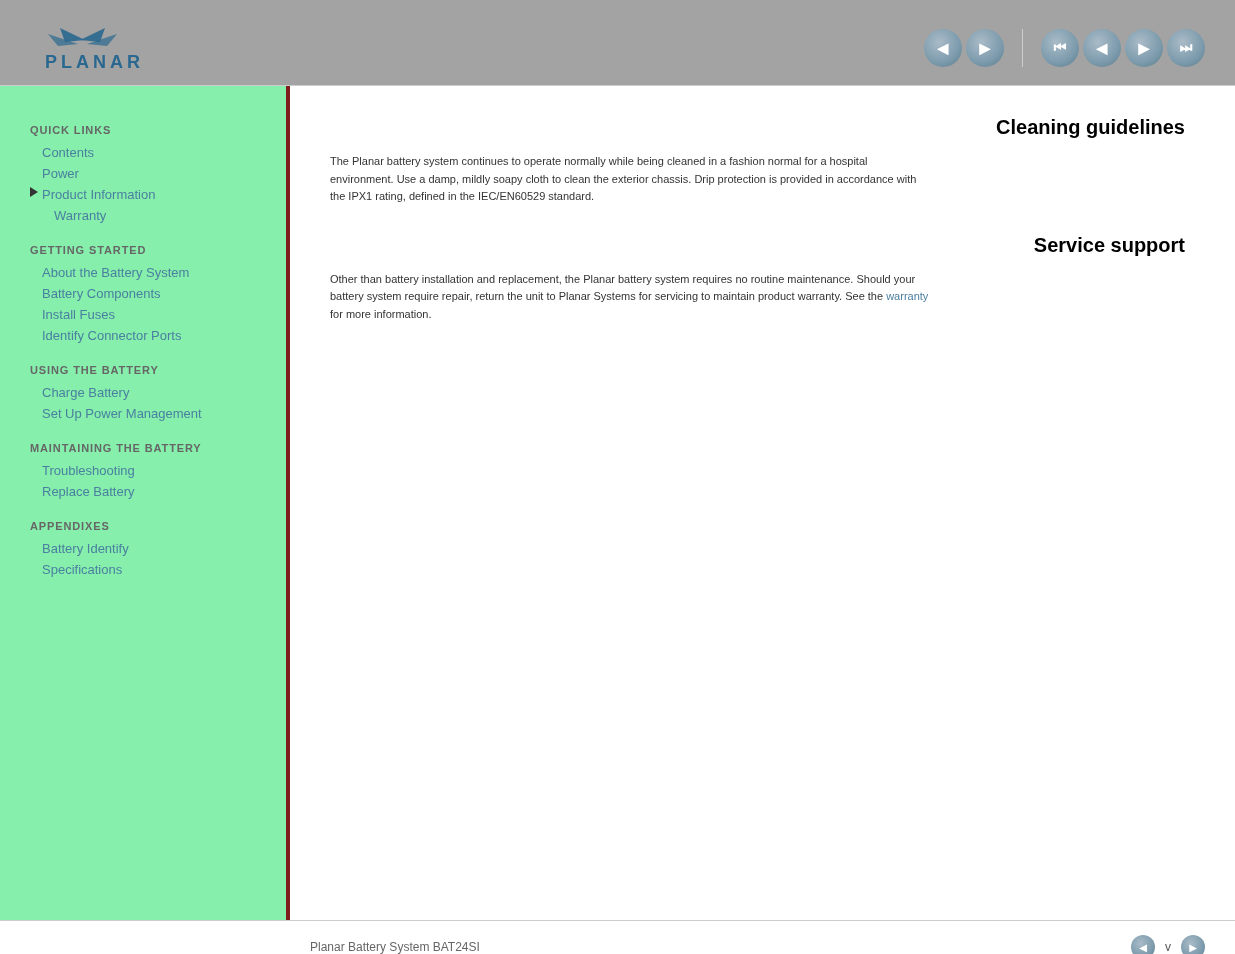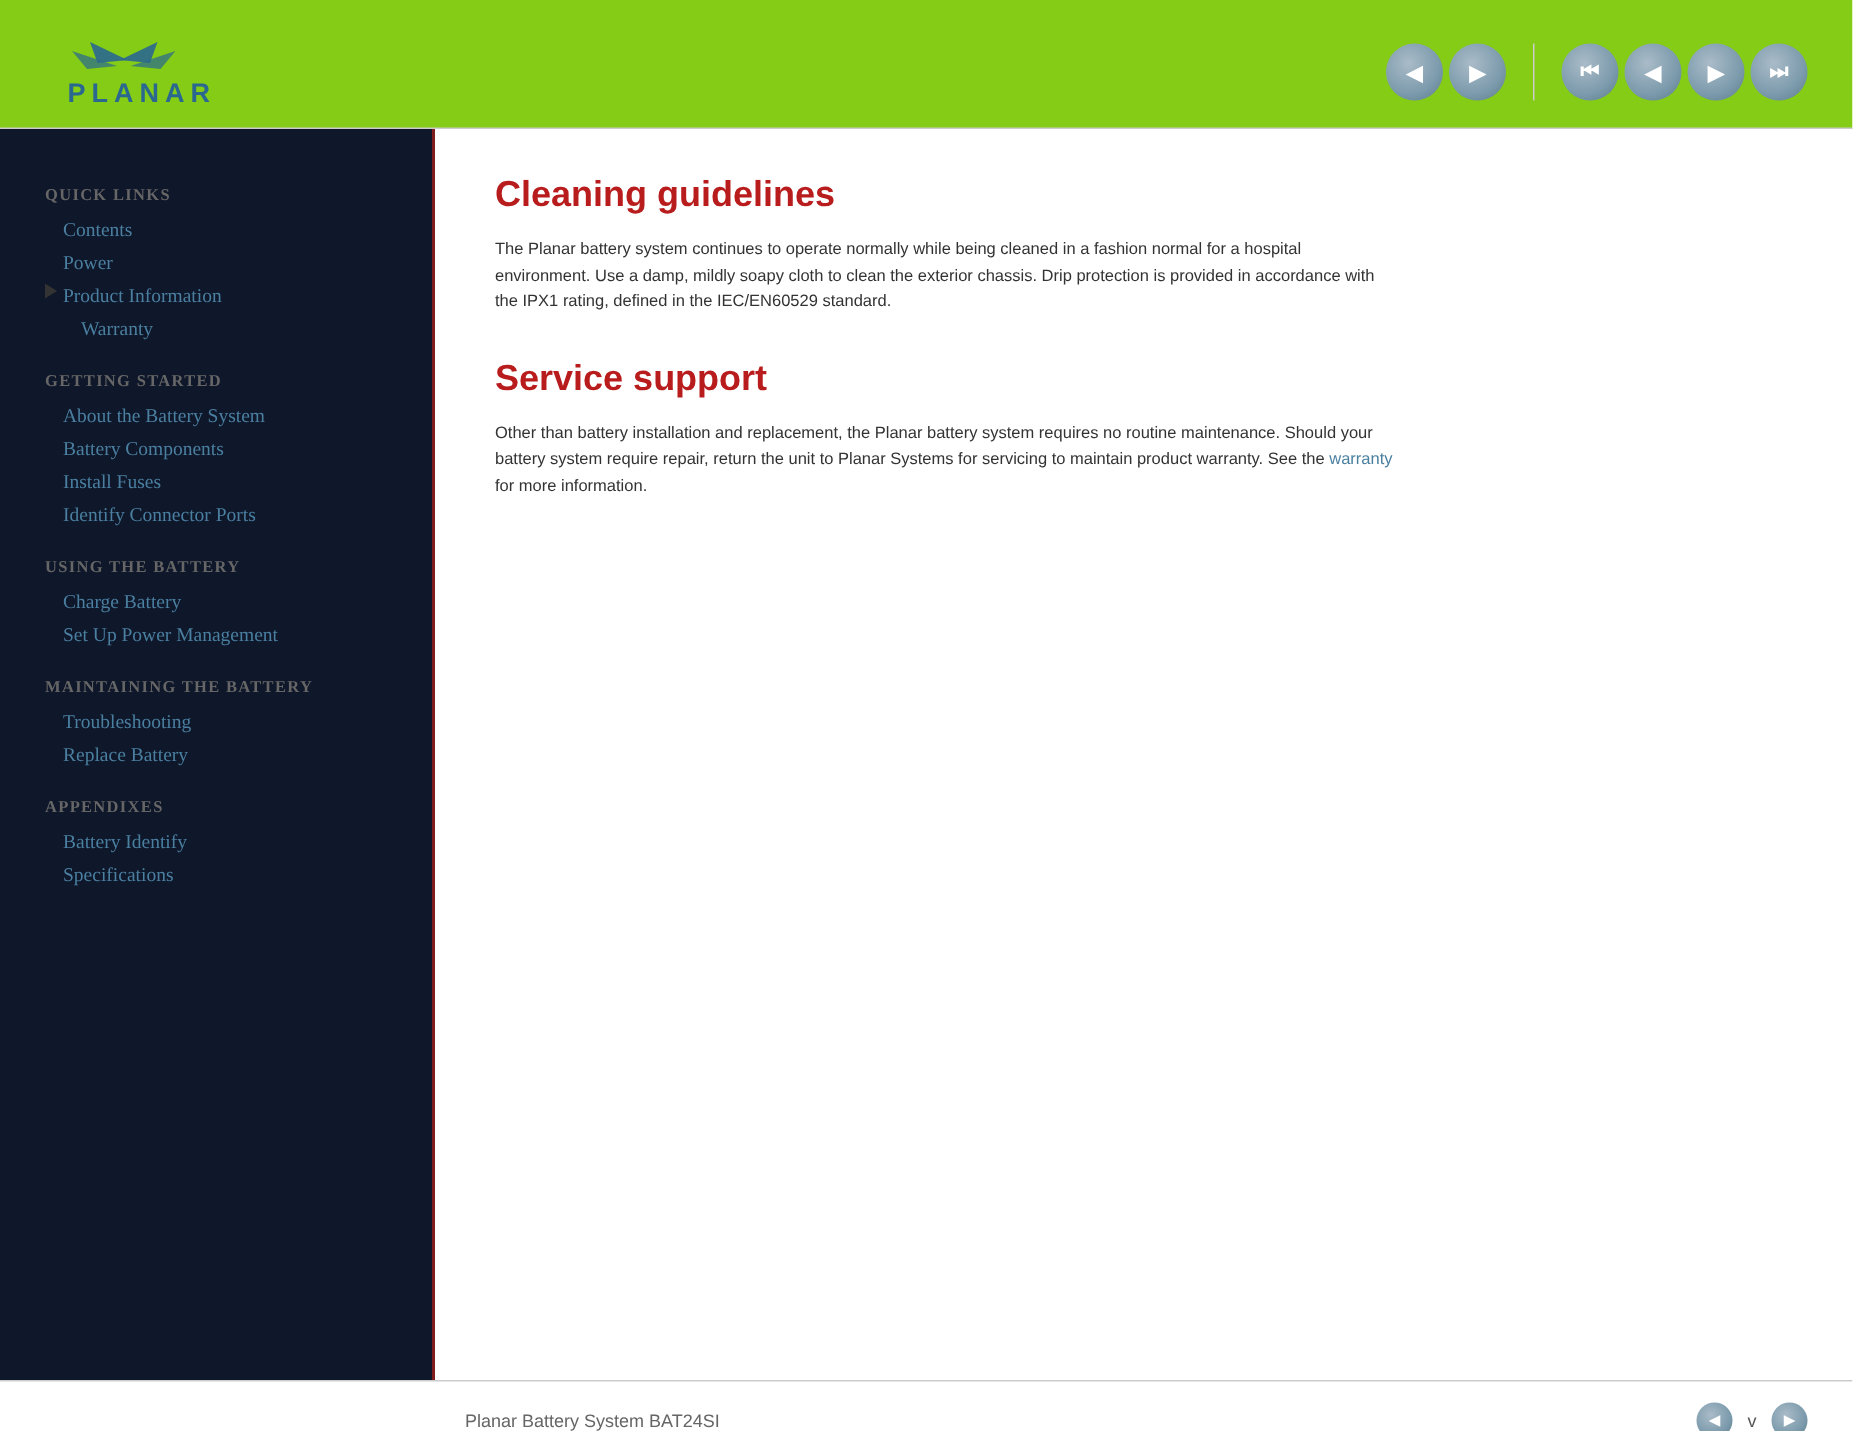--- a/index.html
+++ b/index.html
@@ -12,21 +12,21 @@
       overflow-x: hidden;
     }
 
     
     .top-bar {
       display: flex;
       align-items: center;
       justify-content: space-between;
       padding: 20px 30px 10px 30px;
       border-bottom: 1px solid #ccc;
-      background: #84cc16;
+      background: #a3a3a3;
     }
 
     .logo-area {
       display: flex;
       flex-direction: column;
       align-items: flex-start;
     }
 
     .logo-svg {
       width: 130px;
@@ -70,23 +70,22 @@
     .main-layout {
       display: flex;
       min-height: calc(954px - 120px);
     }
 
     
     .sidebar {
       width: 290px;
       min-width: 290px;
       padding: 20px 20px 20px 30px;
-      border-right: 2px solid #7f1d1d;
-      background: #0f172a;
-      font-family: Liberation Serif, serif;
+      border-right: 4px solid #7f1d1d;
+      background: #86efac;
     }
 
     .sidebar-section-label {
       font-size: 11px;
       font-weight: bold;
       color: #666;
       letter-spacing: 0.08em;
       margin-top: 18px;
       margin-bottom: 6px;
     }
@@ -119,24 +118,25 @@
       flex-shrink: 0;
     }
 
     
     .content-area {
       flex: 1;
       padding: 30px 50px 30px 40px;
     }
 
     .content-title {
-      font-size: 24px;
+      font-size: 20px;
       font-weight: bold;
-      color: #b91c1c;
+      color: #000000;
       margin-bottom: 14px;
+      text-align: right;
     }
 
     .content-body {
       font-size: 11px;
       color: #333;
       line-height: 1.6;
       max-width: 600px;
       margin-bottom: 28px;
     }
 

